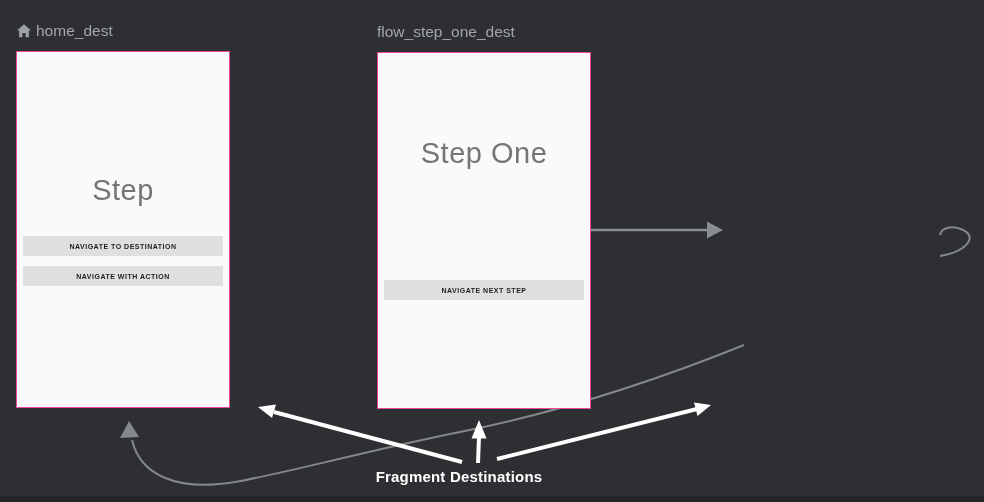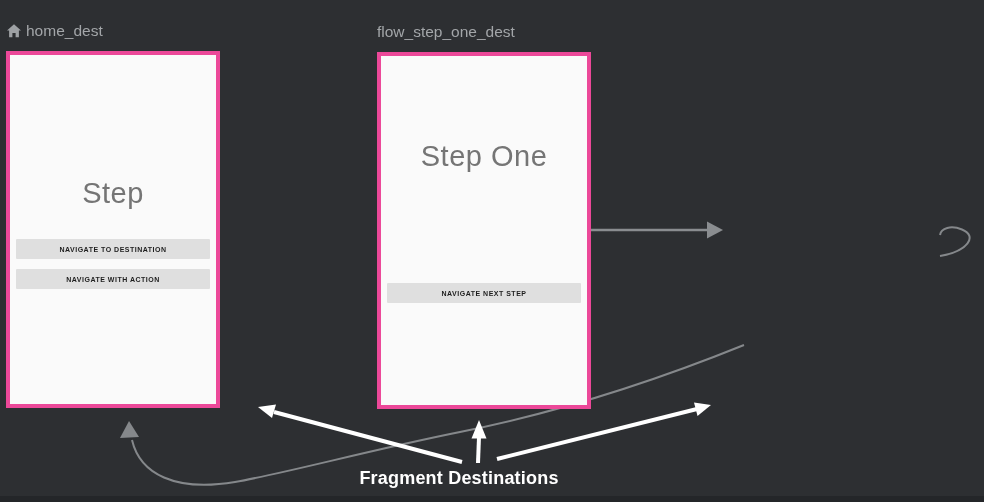--- a/index.html
+++ b/index.html
@@ -13,38 +13,38 @@
   .edges,.annotations{position:absolute;left:0;top:0;width:984px;height:502px;}
   .edges{z-index:1;}
   .dest{position:absolute;z-index:2;}
   .annotations{z-index:3;pointer-events:none;}
   .dest-label-row{
     position:absolute;top:-29px;left:0;display:flex;align-items:center;gap:4px;
     color:#a3a6a9;font-size:15.5px;white-space:nowrap;
   }
   .card{
     position:relative;width:214px;height:357px;
-    background:#fafafa;border:4px solid #ec4899;
+    background:#fafafa;border:1px solid #ec4899;
   }
   .title{
     position:absolute;left:0;width:100%;text-align:center;
     color:#757575;font-size:29px;letter-spacing:0.5px;
   }
   .dest-home .title{top:122px;}
   .dest-step .title{top:84px;}
   .btn{
     position:absolute;left:6px;right:6px;height:20px;
     background:#dfdfdf;border-radius:1px;
     display:flex;align-items:center;justify-content:center;
     color:#1d1d1d;font-size:7px;font-weight:bold;letter-spacing:0.5px;
     white-space:nowrap;
   }
   .annotation-label{
     position:absolute;left:348px;top:468px;width:222px;z-index:3;
-    text-align:center;color:#ffffff;font-size:18px;font-weight:bold;
+    text-align:center;color:#ffffff;font-size:15px;font-weight:bold;
     letter-spacing:0.2px;
   }
   .home-glyph{display:inline-flex;width:16px;height:16px;}
 </style>
 </head>
 <body>
 
 <div class="canvas">
 
   <svg class="edges" viewBox="0 0 984 502">
@@ -54,21 +54,21 @@
       <polygon points="707,221.5 723,230 707,238.5" fill="#8a8d90"></polygon>
     </g>
 
     <g>
       <path d="M 940 256 C 968 251 978 236 962 229.5 C 951 225 941 228 940 235" fill="none" stroke="#85888b" stroke-width="2"></path>
       <path d="M 744 345 C 650 383 560 412 460 432 C 370 450 282 474 235 482 C 175 492 140 474 132 440" fill="none" stroke="#85888b" stroke-width="2"></path>
       <polygon points="129,421 120,438 139,437" fill="#85888b"></polygon>
     </g>
   </svg>
 
-  <div class="dest dest-home" style="left:6px;top:51px;">
+  <div class="dest dest-home" style="left:16px;top:51px;">
     <div class="dest-label-row">
       <span class="home-glyph">
         <svg viewBox="0 0 16 16" width="16" height="16">
           <path d="M8 1.3 L15 7.4 H12.9 V14.2 H9.6 V9.9 H6.4 V14.2 H3.1 V7.4 H1 Z" fill="#9ea1a4"></path>
         </svg>
       </span>
       <span>home_dest</span>
     </div>
     <div class="card">
       <div class="title">Step</div>

